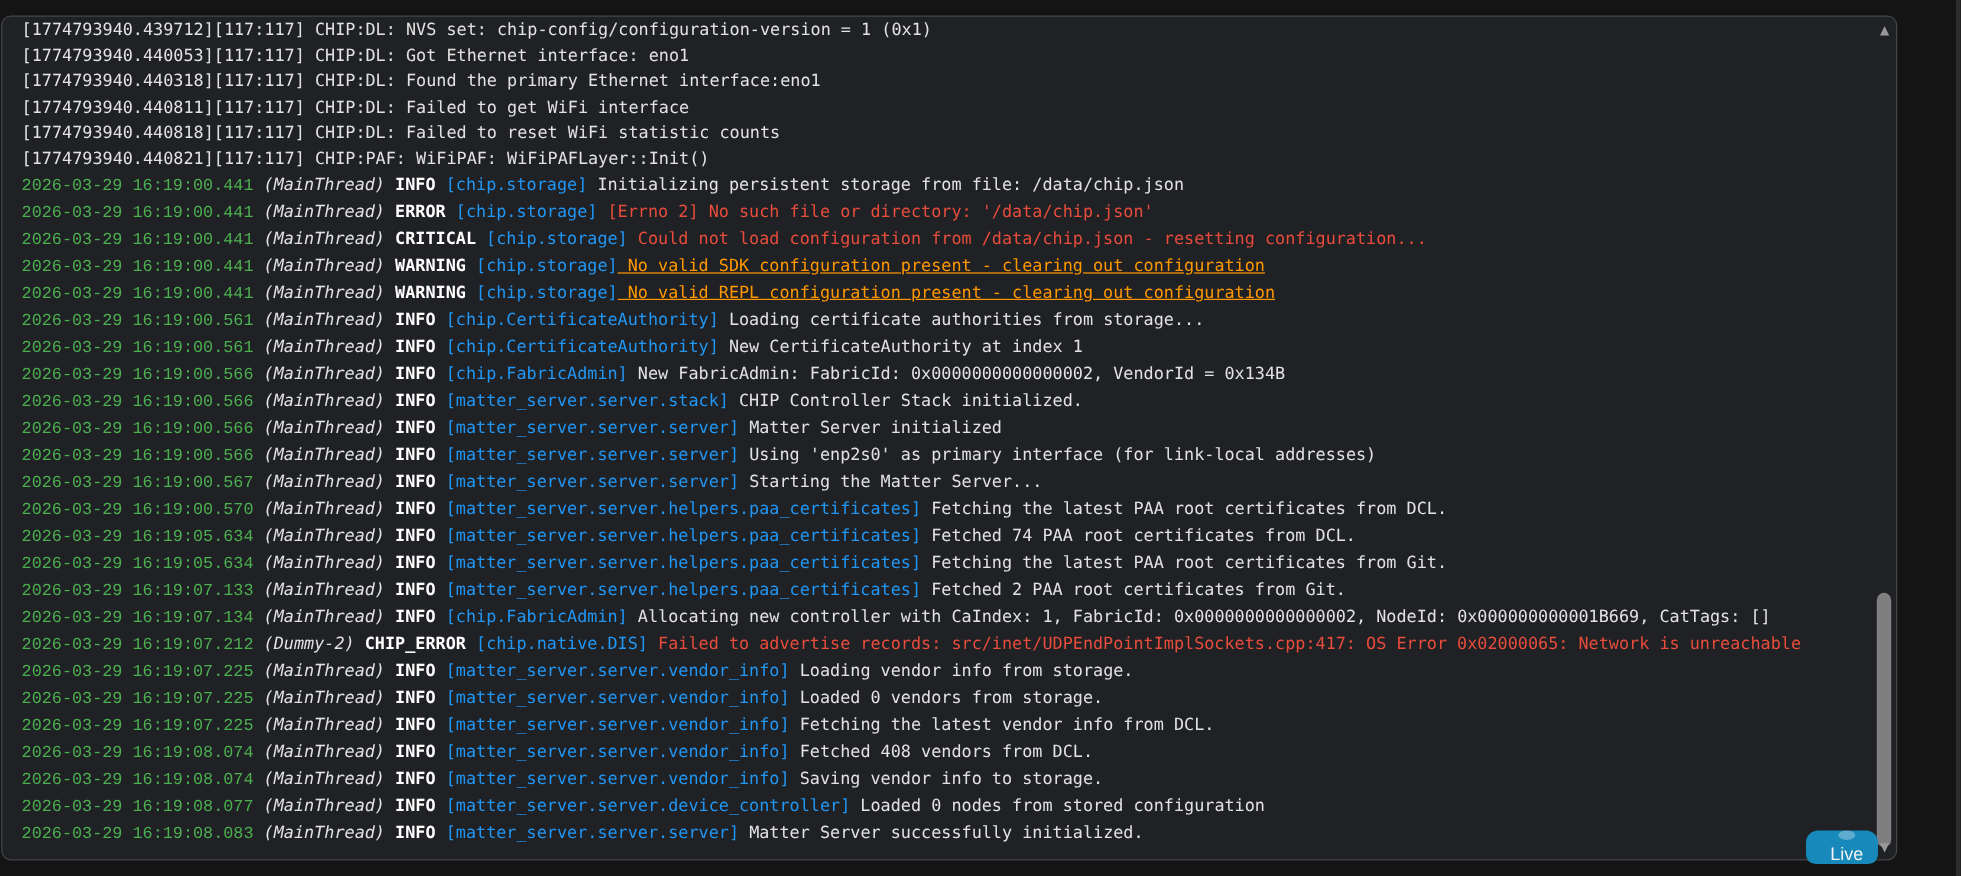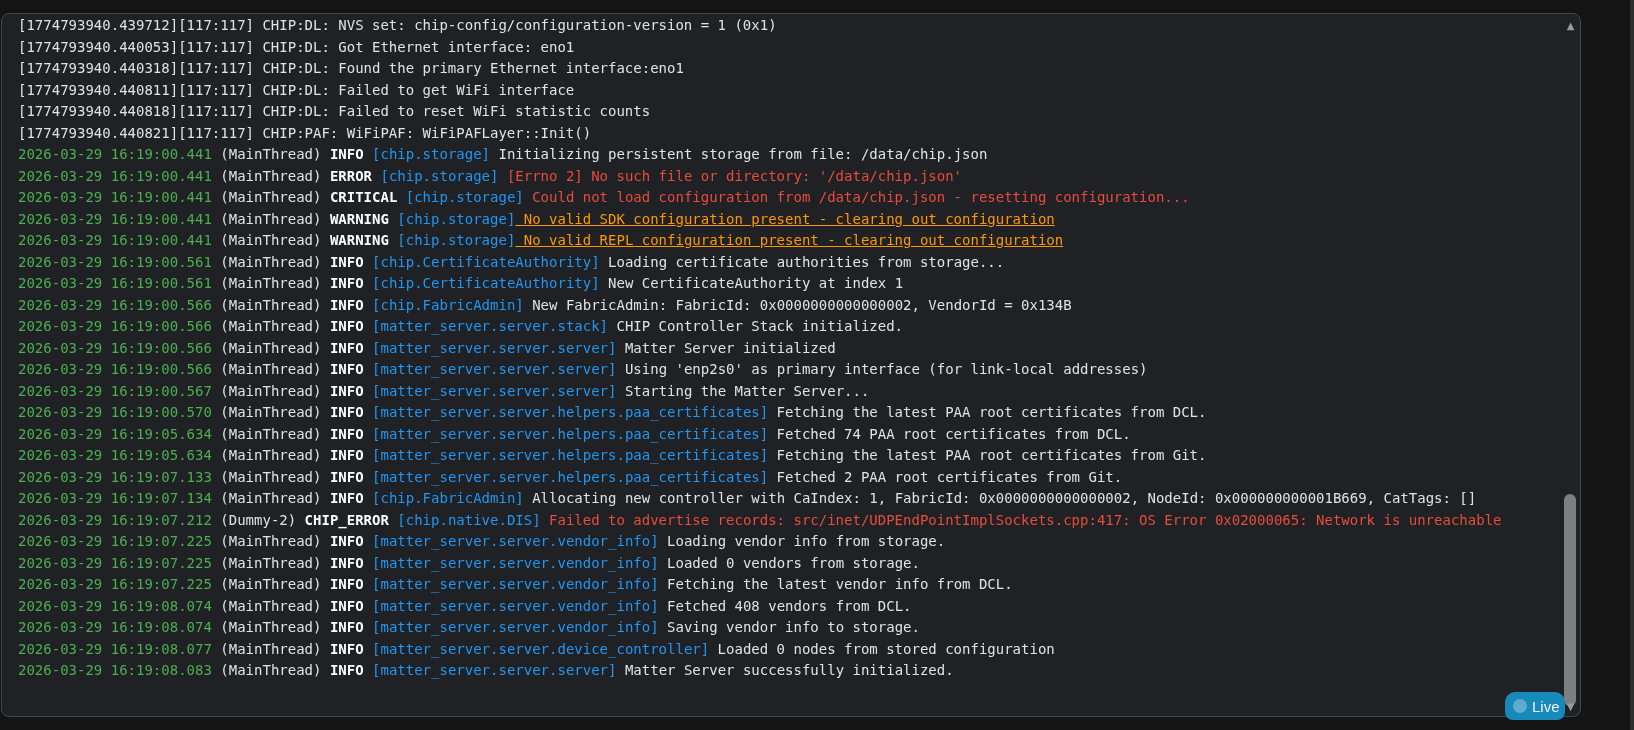--- a/index.html
+++ b/index.html
@@ -18,22 +18,22 @@
 
   .log-content {
     position:absolute; left:0; top:0; right:20px; bottom:0;
     padding:1px 0 0 16px;
     overflow:hidden;
     white-space:pre;
     font: 14px/21.5px "DejaVu Sans Mono", monospace;
     color: var(--text, #e2e2e2);
   }
   .log-line { white-space:pre; }
-  .seg.timestamp { color: var(--timestamp, #4caf50); }
-  .seg.thread    { color: var(--text, #e2e2e2); }
+  .seg.timestamp { color: var(--timestamp, #4caf50); font-family: Liberation Mono, monospace; }
+  .seg.thread    { color: var(--text, #e2e2e2); font-style: italic; }
   .seg.level     { color: var(--level, #ffffff); font-weight:bold; }
   .seg.logger    { color: var(--logger, #2196f3); text-align: center; }
   .seg.message   { color: var(--text, #e2e2e2); }
   .seg.msg-error   { color: var(--error, #e74c3c); text-align: right; }
   .seg.msg-warning { color: var(--warning, #ff9800); text-decoration: underline; }
 
   .v-scrollbar {
     position:absolute; top:0; bottom:0; right:1px; width:17px;
   }
   .sb-arrow {
@@ -48,21 +48,21 @@
     position:absolute; left:2px; width:12px; top:480px; height:212px;
     background: var(--scrollbar-thumb, #7f7f7f);
     border-radius:6px;
   }
 
   .live-btn {
     position:absolute; right:15px; bottom:-4px; width:60px; height:28px;
     background: var(--live-bg, #1789ba);
     border:none; border-radius:10px 10px 8px 8px;
     display:flex; align-items:center; justify-content:flex-start;
-    padding-left:8px; gap:5px; cursor:pointer; z-index:5;
+    padding-left:8px; gap:5px; cursor:pointer; z-index:5;flex-direction:column;
   }
   .live-dot {
     width:14px; height:14px; border-radius:50%;
     background: var(--live-dot, rgba(255,255,255,0.3));
   }
   .live-label {
     color: var(--live-text, #f2f2f2);
     font-family:"Liberation Sans", sans-serif; font-size:15px; line-height:15px;
   }
 

